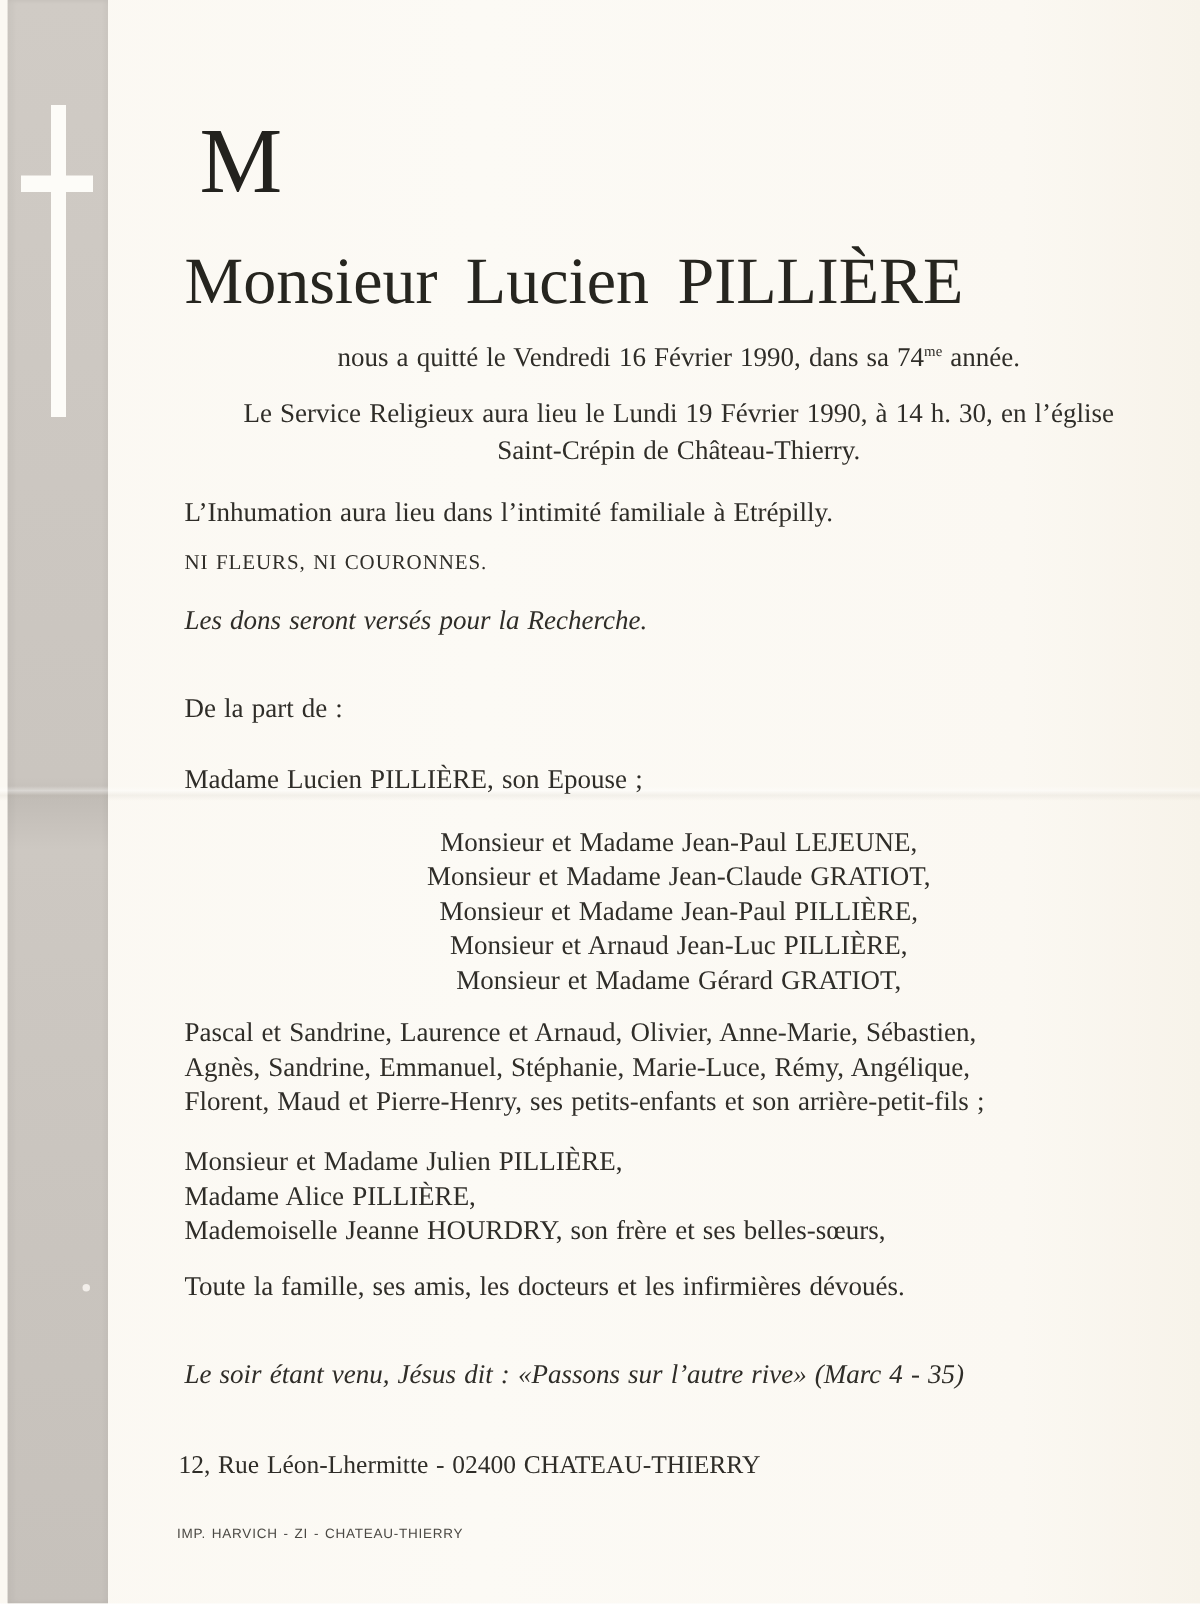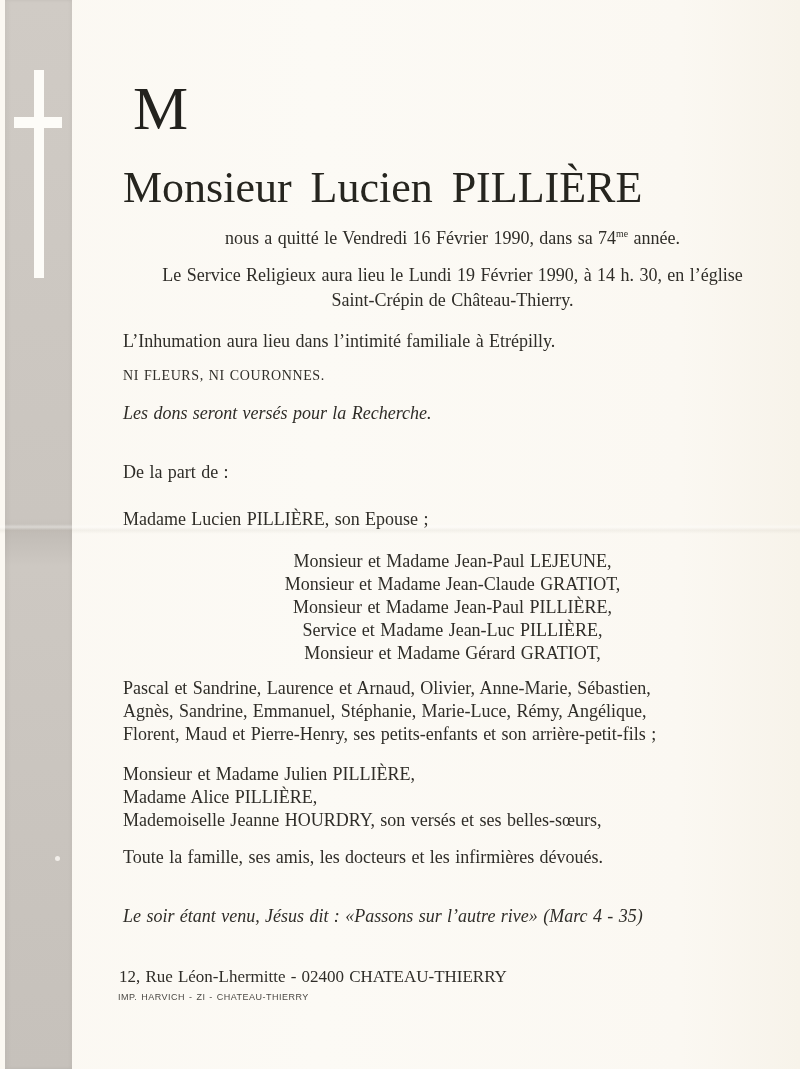--- a/index.html
+++ b/index.html
@@ -76,21 +76,21 @@
   .p-donations { margin-top: 16px; font-style: italic; }
   .p-from   { margin-top: 34px; }
   .p-spouse { margin-top: 22px; }
   .list-children  { margin-top: 18px; line-height: 23px; text-align: center; }
   .list-grand     { margin-top: 12px; line-height: 23px; }
   .list-relatives { margin-top: 17px; line-height: 23px; }
   .p-family { margin-top: 13px; }
   .p-verse  { margin-top: 34px; font-style: italic; }
   .p-address{ margin-top: 36px; font-size: 17px; line-height: 23px; margin-left: -4px; }
   .p-imprint{
-    margin-top: 3px; margin-left: -5px;
+    margin-top: 28px; margin-left: -5px;
     font-family: "Liberation Sans", "DejaVu Sans", sans-serif;
     font-size: 9px; line-height: 12px; letter-spacing: 0.5px;
     color: #4a4843;
   }
   sup.ord { font-size: 0.55em; vertical-align: super; line-height: 0; }
 </style>
 </head>
 <body>
 
 <div class="page">
@@ -125,34 +125,34 @@
     <div class="p-donations line">Les dons seront versés pour la Recherche.</div>
 
     <div class="p-from line">De la part de :</div>
 
     <div class="p-spouse line">Madame Lucien PILLIÈRE, son Epouse ;</div>
 
     <div class="list-children">
       <div class="line">Monsieur et Madame Jean-Paul LEJEUNE,</div>
       <div class="line">Monsieur et Madame Jean-Claude GRATIOT,</div>
       <div class="line">Monsieur et Madame Jean-Paul PILLIÈRE,</div>
-      <div class="line">Service et Madame Jean-Luc PILLIÈRE,</div>
+      <div class="line">Monsieur et Arnaud Jean-Luc PILLIÈRE,</div>
       <div class="line">Monsieur et Madame Gérard GRATIOT,</div>
     </div>
 
     <div class="list-grand">
       <div class="line">Pascal et Sandrine, Laurence et Arnaud, Olivier, Anne-Marie, Sébastien,</div>
       <div class="line">Agnès, Sandrine, Emmanuel, Stéphanie, Marie-Luce, Rémy, Angélique,</div>
       <div class="line">Florent, Maud et Pierre-Henry, ses petits-enfants et son arrière-petit-fils ;</div>
     </div>
 
     <div class="list-relatives">
       <div class="line">Monsieur et Madame Julien PILLIÈRE,</div>
       <div class="line">Madame Alice PILLIÈRE,</div>
-      <div class="line">Mademoiselle Jeanne HOURDRY, son versés et ses belles-sœurs,</div>
+      <div class="line">Mademoiselle Jeanne HOURDRY, son frère et ses belles-sœurs,</div>
     </div>
 
     <div class="p-family line">Toute la famille, ses amis, les docteurs et les infirmières dévoués.</div>
 
     <div class="p-verse line">Le soir étant venu, Jésus dit : «Passons sur l’autre rive» (Marc 4 - 35)</div>
 
     <div class="p-address line">12, Rue Léon-Lhermitte - 02400 CHATEAU-THIERRY</div>
 
     <div class="p-imprint line">IMP. HARVICH - ZI - CHATEAU-THIERRY</div>
 

